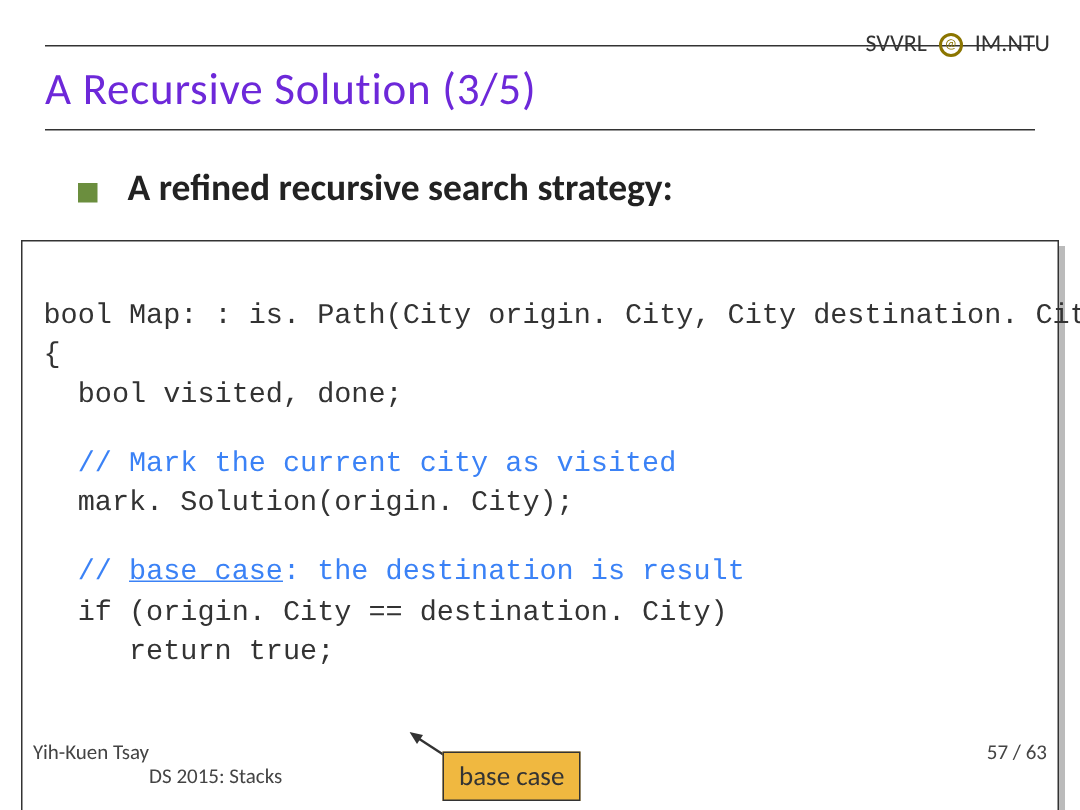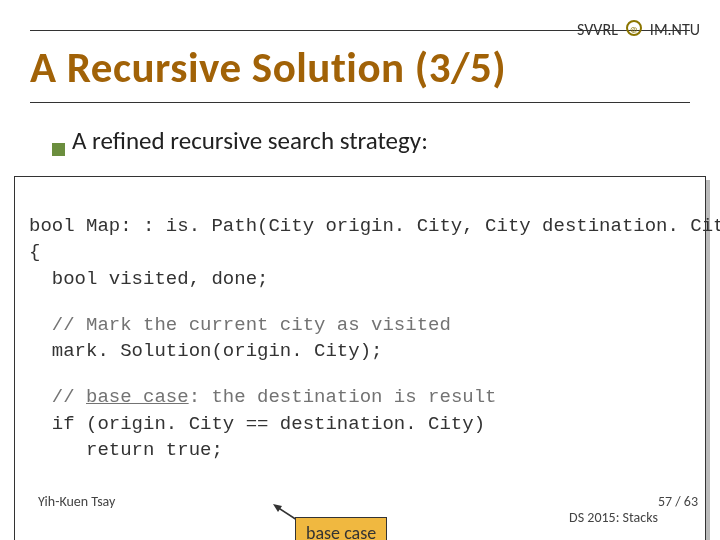--- a/index.html
+++ b/index.html
@@ -11,20 +11,21 @@
     position: relative;
     overflow: hidden;
   }
   .header-top {
     position: absolute;
     top: 20px;
     right: 20px;
     font-size: 16px;
     color: #333;
     display: flex;
+    align-items: center;
     gap: 8px;
   }
   .logo {
     width: 16px;
     height: 16px;
     border: 2px solid #8B7500;
     border-radius: 50%;
     display: inline-flex;
     align-items: center;
     justify-content: center;
@@ -32,35 +33,36 @@
     color: #8B7500;
   }
   .title-area {
     padding: 30px 30px 0 30px;
   }
   .title-rule-top {
     border-top: 1.5px solid #333;
     margin-bottom: 4px;
   }
   .title {
-    font-size: 43px;
-    color: #a16207;
-    font-weight: 700;
+    font-size: 30px;
+    color: #6d28d9;
+    font-weight: 400;
     padding: 6px 0 6px 0;
     letter-spacing: 0.5px;
   }
   .title-rule-bottom {
     border-top: 1.5px solid #333;
     margin-top: 2px;
   }
   .bullet-line {
     padding: 22px 30px 10px 52px;
     display: flex;
-    align-items: flex-end;
-    gap: 7px;
+    align-items: center;
+    gap: 20px;
+    font-weight: bold;
   }
   .bullet-square {
     width: 13px;
     height: 13px;
     background: #6b8e3e;
     margin-top: 7px;
     flex-shrink: 0;
   }
   .bullet-text {
     font-size: 25px;
@@ -74,21 +76,21 @@
     border: 1.5px solid #333;
     background: #fff;
     box-shadow: 4px 4px 0 #bbb;
     padding: 10px 14px 22px 14px;
     font-family: "Courier New", monospace;
     font-size: 19px;
     line-height: 1.38;
     color: #333;
     white-space: pre;
   }
-  .comment { color: #737373; }
+  .comment { color: #3b82f6; }
   .codebox .block-spacer { height: 20px; }
   .callout-label {
     position: absolute;
     border: 1.5px solid #333;
     background: #f0b840;
     padding: 3px 10px;
     font-family: Calibri, Arial, sans-serif;
     font-size: 18px;
     left: 280px;
     bottom: 14px;
@@ -96,32 +98,32 @@
   .arrow {
     position: absolute;
     left: 258px;
     bottom: 40px;
     width: 28px;
     height: 20px;
   }
   .footer {
     position: absolute;
     bottom: 14px;
-    left: 16px;
+    left: 0;
     right: 0;
     display: flex;
     justify-content: space-between;
     align-items: center;
     padding: 0 22px;
     font-size: 14px;
     color: #444;
   }
-  .footer-center { text-align: right; flex: 1; margin-top: 32px; }
+  .footer-center { text-align: left; flex: 1; margin-top: 32px; }
   .footer-left { text-align: left; }
-  .footer-right { text-align: right; }
+  .footer-right { text-align: right; margin-left: 32px; }
 </style>
 </head>
 <body>
 
 <div class="header-top">
   <span>SVVRL</span>
   <span class="logo">@</span>
   <span>IM.NTU</span>
 </div>
 

